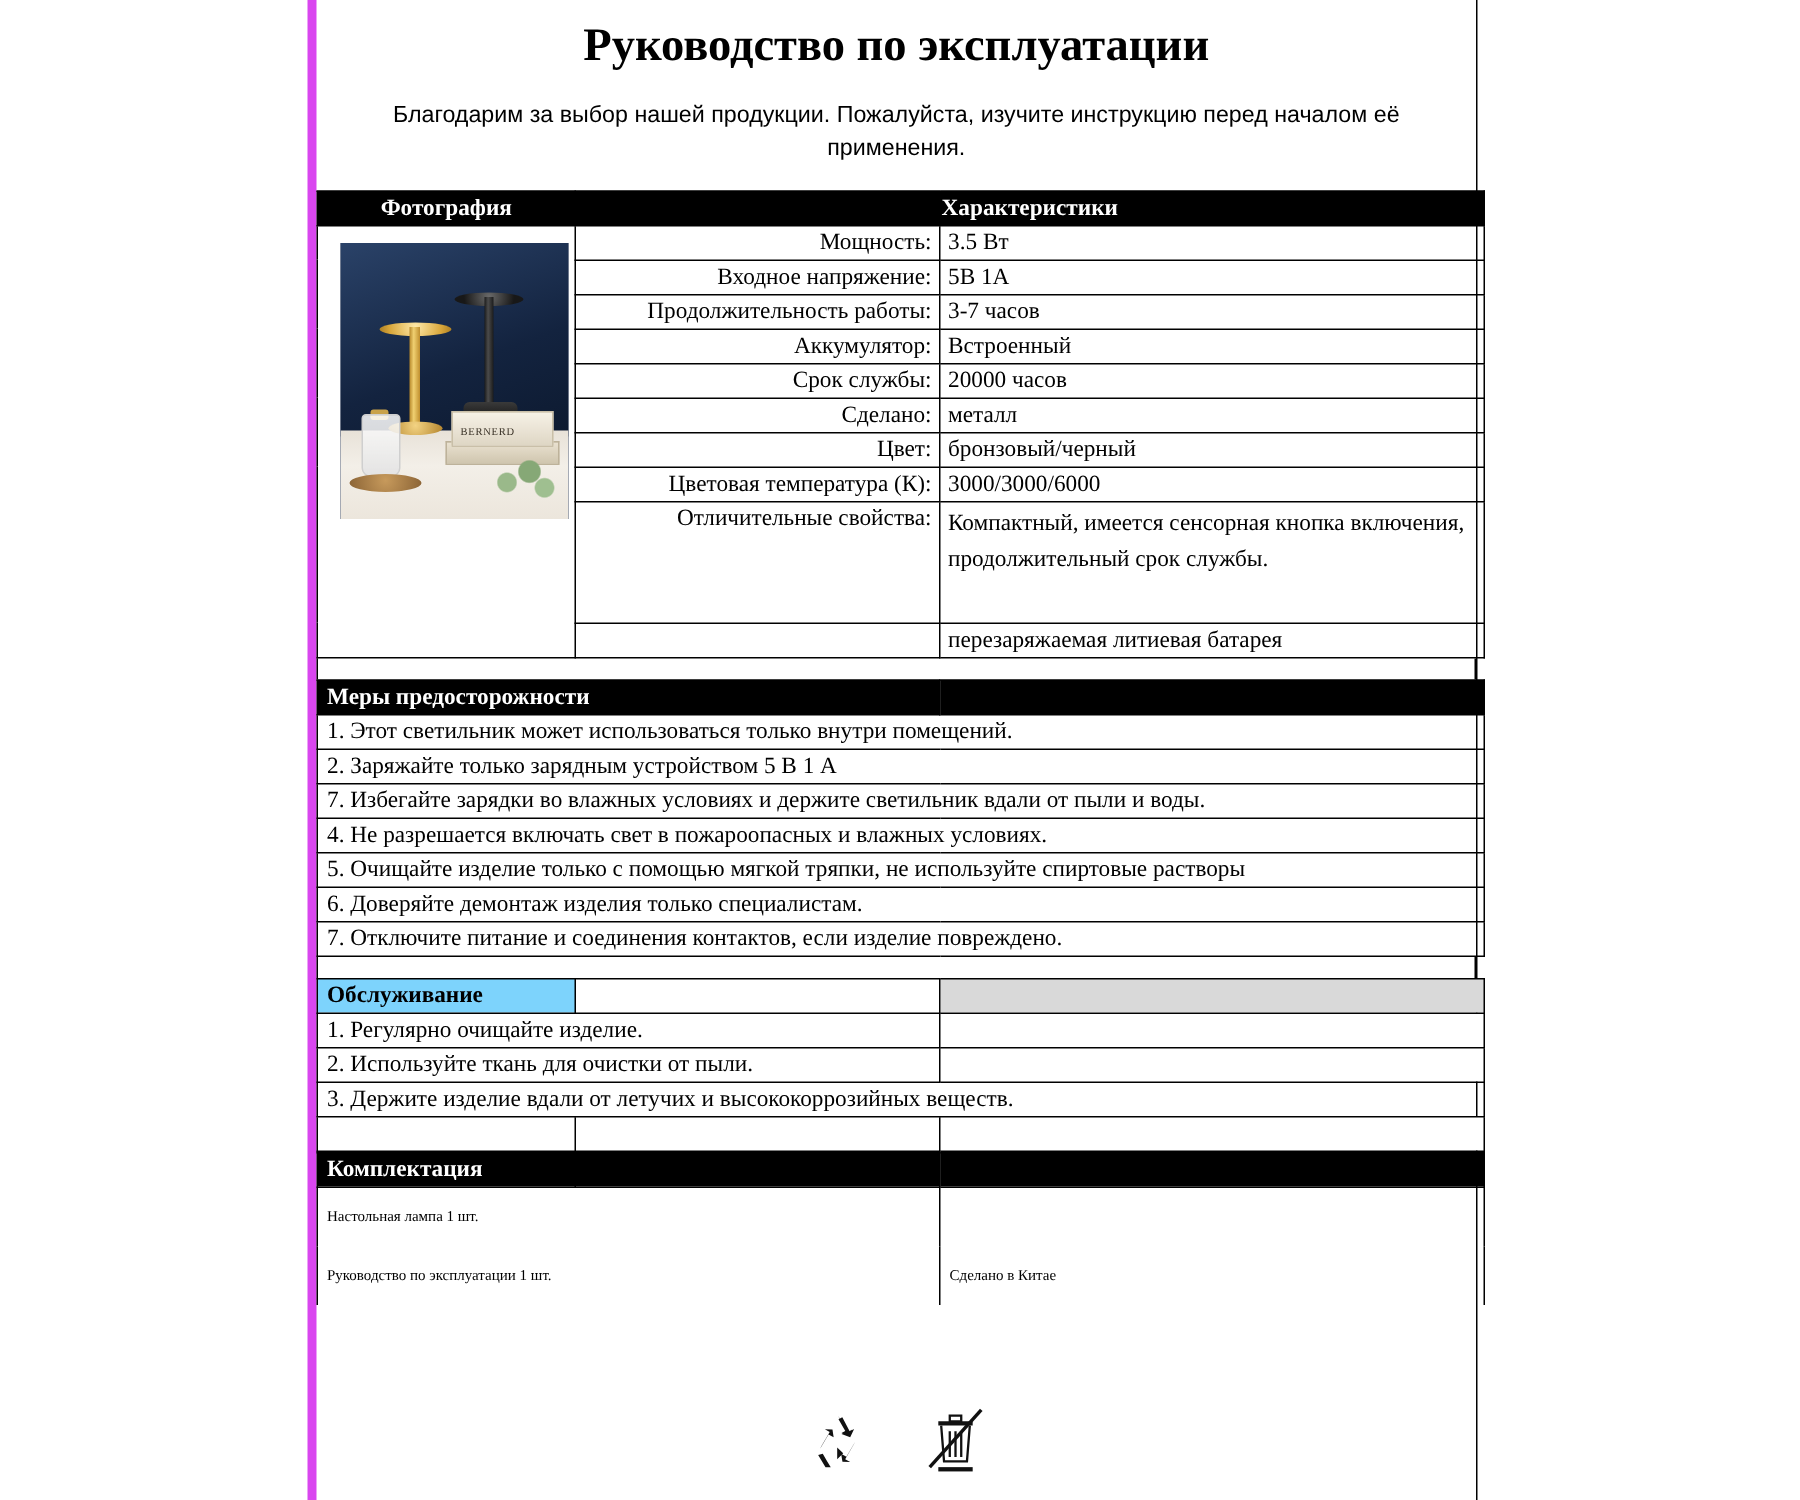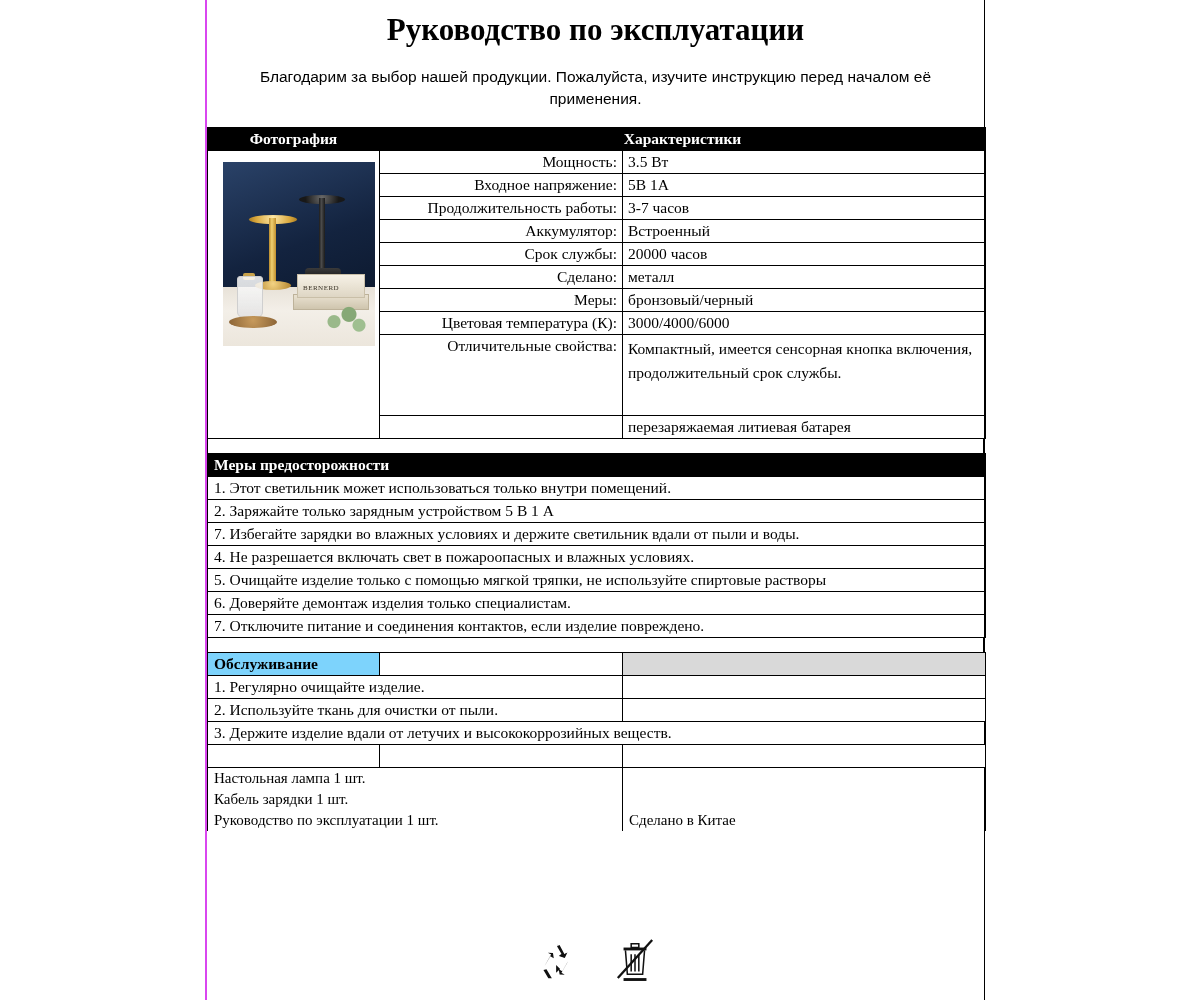--- a/index.html
+++ b/index.html
@@ -19,21 +19,21 @@
     width: 1200px;
     height: 1000px;
     background: #ffffff;
   }
   .sheet {
     position: absolute;
     left: 205px;
     top: 0px;
     width: 780px;
     height: 1000px;
-    border-left: 2px solid #d946ef;
+    border-left: 6px solid #d946ef;
     border-right: 1px solid #000;
     box-sizing: border-box;
     padding: 0;
   }
   .doc-title {
     text-align: center;
     font-size: 31px;
     font-weight: bold;
     font-family: "Liberation Serif", serif;
     margin: 12px 0 0 0;
@@ -194,22 +194,22 @@
     background: #d9d9d9;
   }
   .plain-cell {
     background: #fff;
   }
   .pack-row td {
     border-left: 1px solid #000;
     border-right: 1px solid #000;
     border-top: none;
     border-bottom: none;
-    font-size: 15px;
-    padding: 2px 6px;
+    font-size: 10px;
+    padding: 14px 6px;
   }
   .icons {
     position: absolute;
     left: 0; right: 0;
     bottom: 18px;
     display: flex;
     justify-content: center;
     gap: 36px;
     align-items: flex-end;
   }
@@ -280,26 +280,26 @@
       </tr>
       <tr>
         <td class="label-cell">Срок службы:</td>
         <td class="value-cell">20000 часов</td>
       </tr>
       <tr>
         <td class="label-cell">Сделано:</td>
         <td class="value-cell">металл</td>
       </tr>
       <tr>
-        <td class="label-cell">Меры:</td>
+        <td class="label-cell">Цвет:</td>
         <td class="value-cell">бронзовый/черный</td>
       </tr>
       <tr>
         <td class="label-cell">Цветовая температура (К):</td>
-        <td class="value-cell">3000/4000/6000</td>
+        <td class="value-cell">3000/3000/6000</td>
       </tr>
       <tr>
         <td class="label-cell" style="vertical-align:top;">Отличительные свойства:</td>
         <td class="value-cell" style="line-height:1.55; height:76px;">Компактный, имеется сенсорная кнопка включения, продолжительный срок службы.</td>
       </tr>
       <tr>
         <td class="label-cell">&nbsp;</td>
         <td class="value-cell">перезаряжаемая литиевая батарея</td>
       </tr>
     </tbody>
@@ -367,33 +367,43 @@
         <td colspan="3">3. Держите изделие вдали от летучих и высококоррозийных веществ.</td>
       </tr>
       <tr>
         <td class="plain-cell">&nbsp;</td>
         <td class="plain-cell">&nbsp;</td>
         <td class="plain-cell">&nbsp;</td>
       </tr>
     </tbody>
       </table>
 
+    <table class="section-table">
+      <colgroup>
+        <col style="width:172px">
+        <col style="width:243px">
+        <col style="width:363px">
+      </colgroup>
+      <tbody>
+          <tr>
+        <td class="sec-hdr-black">Комплектация</td>
+        <td class="blank-black">&nbsp;</td>
+        <td class="blank-black">&nbsp;</td>
+      </tr>
+    </tbody>
+      </table>
 
     <table class="section-table">
       <colgroup>
         <col style="width:415px">
         <col style="width:363px">
       </colgroup>
       <tbody>
           <tr class="pack-row">
         <td>Настольная лампа 1 шт.</td>
-        <td>&nbsp;</td>
-      </tr>
-      <tr class="pack-row">
-        <td>Кабель зарядки 1 шт.</td>
         <td>&nbsp;</td>
       </tr>
       <tr class="pack-row">
         <td>Руководство по эксплуатации 1 шт.</td>
         <td>Сделано в Китае</td>
       </tr>
     </tbody>
       </table>
 
     <div class="icons">

